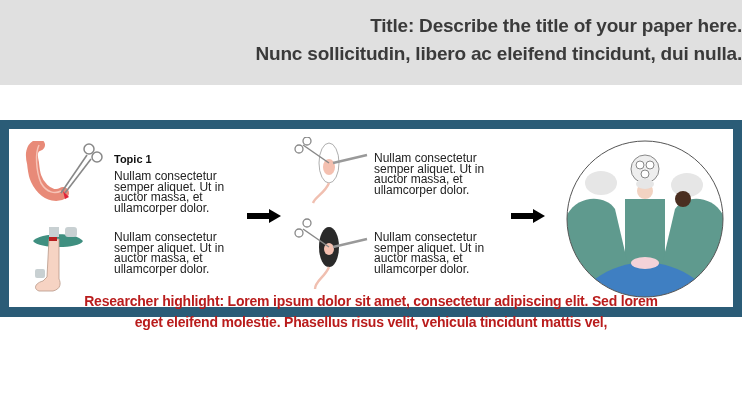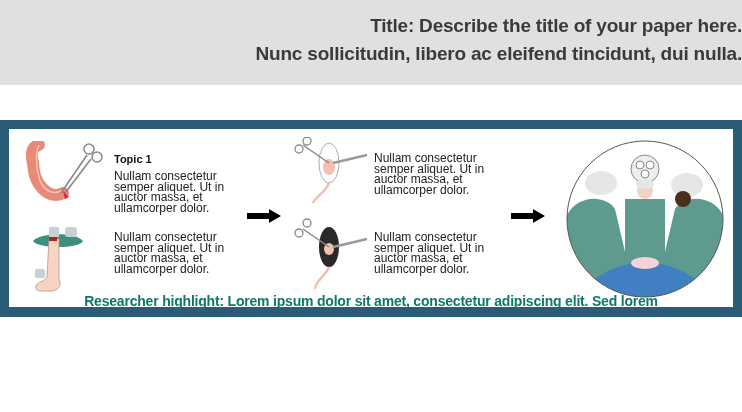--- a/index.html
+++ b/index.html
@@ -10,21 +10,21 @@
            color:#3a3a3a; font-size:19px; letter-spacing:-0.2px; }
   .t1 { top:15px; } .t2 { top:43px; }
   .frame { position:absolute; left:0; top:85px; width:742px; height:197px; background:#2b5c77;margin-top:35px; }
   .panel { position:absolute; left:9px; top:9px; width:724px; height:178px; background:#fff; }
   .topic { position:absolute; width:130px; }
   .topic h3 { margin:0 0 6px 0; font-size:11px; font-weight:bold; color:#111; }
   .topic p { margin:0; font-size:12px; line-height:10.5px; color:#222; }
   .arrow { position:absolute; width:34px; height:14px; }
   .illus { position:absolute; }
   .highlight { position:absolute; left:0; top:291px; width:742px; text-align:center;
-               font-weight:bold; font-size:14px; line-height:21px; color:#0f766e; letter-spacing:-0.2px; }
+               font-weight:bold; font-size:14px; line-height:21px; color:#b91c1c; letter-spacing:-0.2px; }
 </style>
 </head>
 <body>
 
 <div class="header">
   <div class="title t1">Title: Describe the title of your paper here.</div>
   <div class="title t2">Nunc sollicitudin, libero ac eleifend tincidunt, dui nulla.</div>
 </div>
 
 <div class="frame">
@@ -117,13 +117,14 @@
         <path d="M30 140 C60 118 100 118 130 140 L130 160 L30 160 Z" fill="#3f7fc2"></path>
         <ellipse cx="80" cy="124" rx="14" ry="6" fill="#f4d2d8"></ellipse>
       </g>
       <circle cx="80" cy="80" r="78" fill="none" stroke="#555" stroke-width="1"></circle>
     </svg>
   </div>
 </div>
 
 <div class="highlight">
   <div>Researcher highlight: Lorem ipsum dolor sit amet, consectetur adipiscing elit. Sed  lorem</div>
+  <div>eget eleifend molestie. Phasellus risus velit, vehicula tincidunt mattis vel,</div>
 </div>
 
 </body></html>

